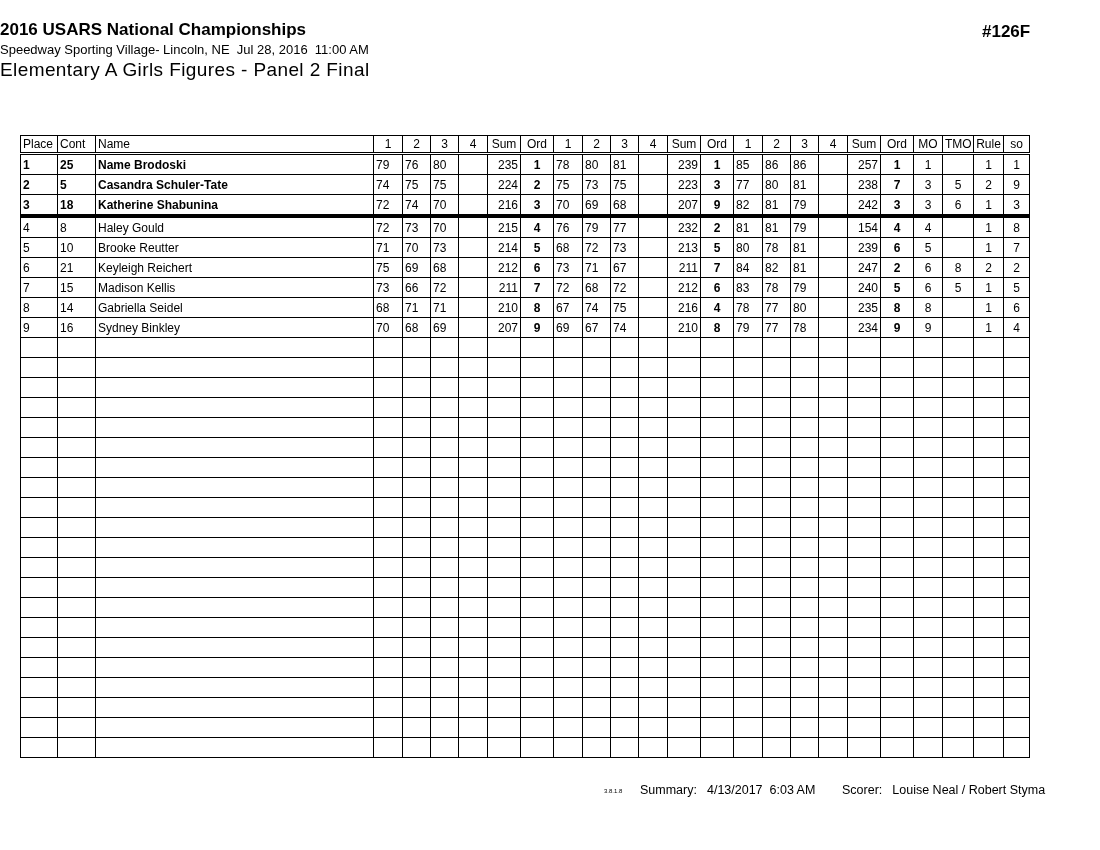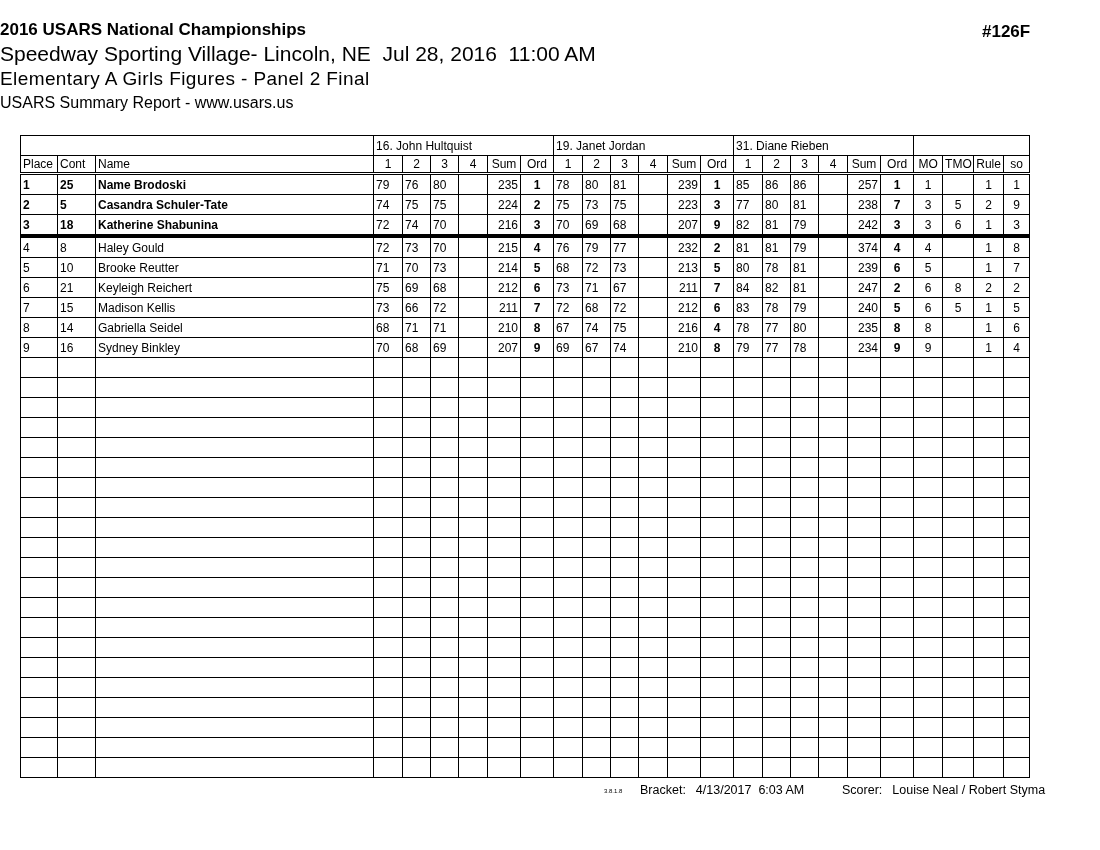--- a/index.html
+++ b/index.html
@@ -5,21 +5,21 @@
   html,body{margin:0;padding:0;background:#fff;}
   body{width:1100px;height:850px;position:relative;font-family:"Liberation Sans",sans-serif;color:#000;}
   .sheet{position:absolute;inset:0;background:#ffffff;}
 
   
   .reqs{position:absolute;left:25px;top:21px;font-size:12px;line-height:16px;white-space:pre;}
 
   
   .hdr{position:absolute;left:0;top:20px;width:1096px;text-align:left;}
   .hdr .title{font-size:17px;font-weight:bold;}
-  .hdr .venue{font-size:21px;margin-top:2px;white-space:pre;}
+  .hdr .venue{font-size:13px;margin-top:2px;white-space:pre;}
   .hdr .event{font-size:19px;font-weight:normal;margin-top:2px;letter-spacing:.4px;}
   .hdr .report{font-size:16px;margin-top:4px;}
   .evtnum{position:absolute;left:982px;top:22px;font-size:17px;font-weight:bold;}
 
   
   table.results{position:absolute;left:20px;top:135px;width:1009px;border-collapse:collapse;table-layout:fixed;}
   table.results td{border:1px solid #000;height:19px;padding:0 2px;font-size:12px;line-height:1;white-space:nowrap;overflow:hidden;}
   td.nb{border:none;}
   td.jbox{height:20px;text-align:left;padding-left:4px;white-space:pre;}
   tr.colhdr td{border-bottom:3px double #000;height:16px;}
@@ -46,21 +46,20 @@
 </head>
 <body>
 
 <div class="sheet">
 
 
   <div class="hdr">
     <div class="title">2016 USARS National Championships</div>
     <div class="venue">Speedway Sporting Village- Lincoln, NE  Jul 28, 2016  11:00 AM</div>
     <div class="event">Elementary A Girls Figures - Panel 2 Final</div>
-    <div class="report">USARS Summary Report - www.usars.us</div>
   </div>
 
   <div class="evtnum">#126F</div>
 
   <table class="results" id="results-table">
       <colgroup>
         <col style="width: 37px;">
         <col style="width: 38px;">
         <col style="width: 278px;">
         <col style="width: 29px;">
@@ -80,27 +79,20 @@
         <col style="width: 28px;">
         <col style="width: 29px;">
         <col style="width: 33px;">
         <col style="width: 33px;">
         <col style="width: 29px;">
         <col style="width: 31px;">
         <col style="width: 30px;">
         <col style="width: 26px;">
       </colgroup>
       <thead>
-        <tr>
-          <td class="nb" colspan="3"></td>
-          <td class="jbox" colspan="6">16.  John Hultquist</td>
-          <td class="jbox" colspan="6">19.  Janet Jordan</td>
-          <td class="jbox" colspan="6">31.  Diane Rieben</td>
-          <td class="nb" colspan="4"></td>
-        </tr>
         <tr class="colhdr">
           <td class="hd-left">Place</td>
           <td class="hd-left">Cont</td>
           <td class="hd-left">Name</td>
           <td class="hd-c">1</td>
           <td class="hd-c">2</td>
           <td class="hd-c">3</td>
           <td class="hd-c">4</td>
           <td class="hd-c">Sum</td>
           <td class="hd-ord">Ord</td>
@@ -217,21 +209,21 @@
           <td class="c-score">76</td>
           <td class="c-score">79</td>
           <td class="c-score">77</td>
           <td class="c-score"></td>
           <td class="c-sum">232</td>
           <td class="c-ord">2</td>
           <td class="c-score">81</td>
           <td class="c-score">81</td>
           <td class="c-score">79</td>
           <td class="c-score"></td>
-          <td class="c-sum">374</td>
+          <td class="c-sum">154</td>
           <td class="c-ord">4</td>
           <td class="c-rt">4</td>
           <td class="c-rt"></td>
           <td class="c-rt">1</td>
           <td class="c-rt">8</td>
         </tr>
         <tr>
           <td class="c-place">5</td>
           <td class="c-cont">10</td>
           <td class="c-name">Brooke Reutter</td>
@@ -931,17 +923,17 @@
           <td class="c-rt"></td>
           <td class="c-rt"></td>
           <td class="c-rt"></td>
           <td class="c-rt"></td>
         </tr>
       </tbody>
     </table>
 
   <div class="foot">
     <span class="ver">3.8.1.8</span>
-    <span class="printed"><span class="lbl">Bracket:</span><span>4/13/2017  6:03 AM</span></span>
+    <span class="printed"><span class="lbl">Summary:</span><span>4/13/2017  6:03 AM</span></span>
     <span class="scorer"><span class="lbl">Scorer:</span><span>Louise Neal / Robert Styma</span></span>
   </div>
 
 </div>
 
 </body></html>

